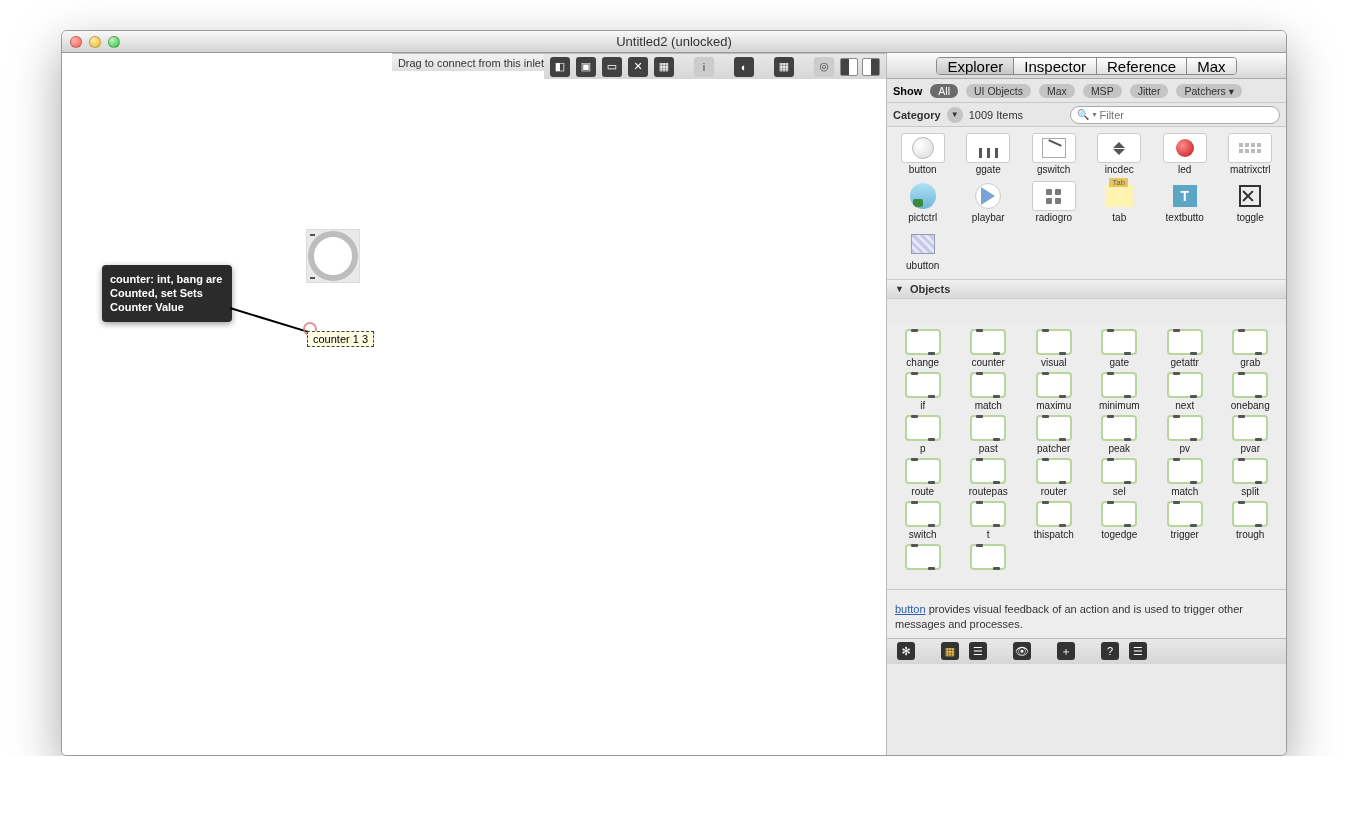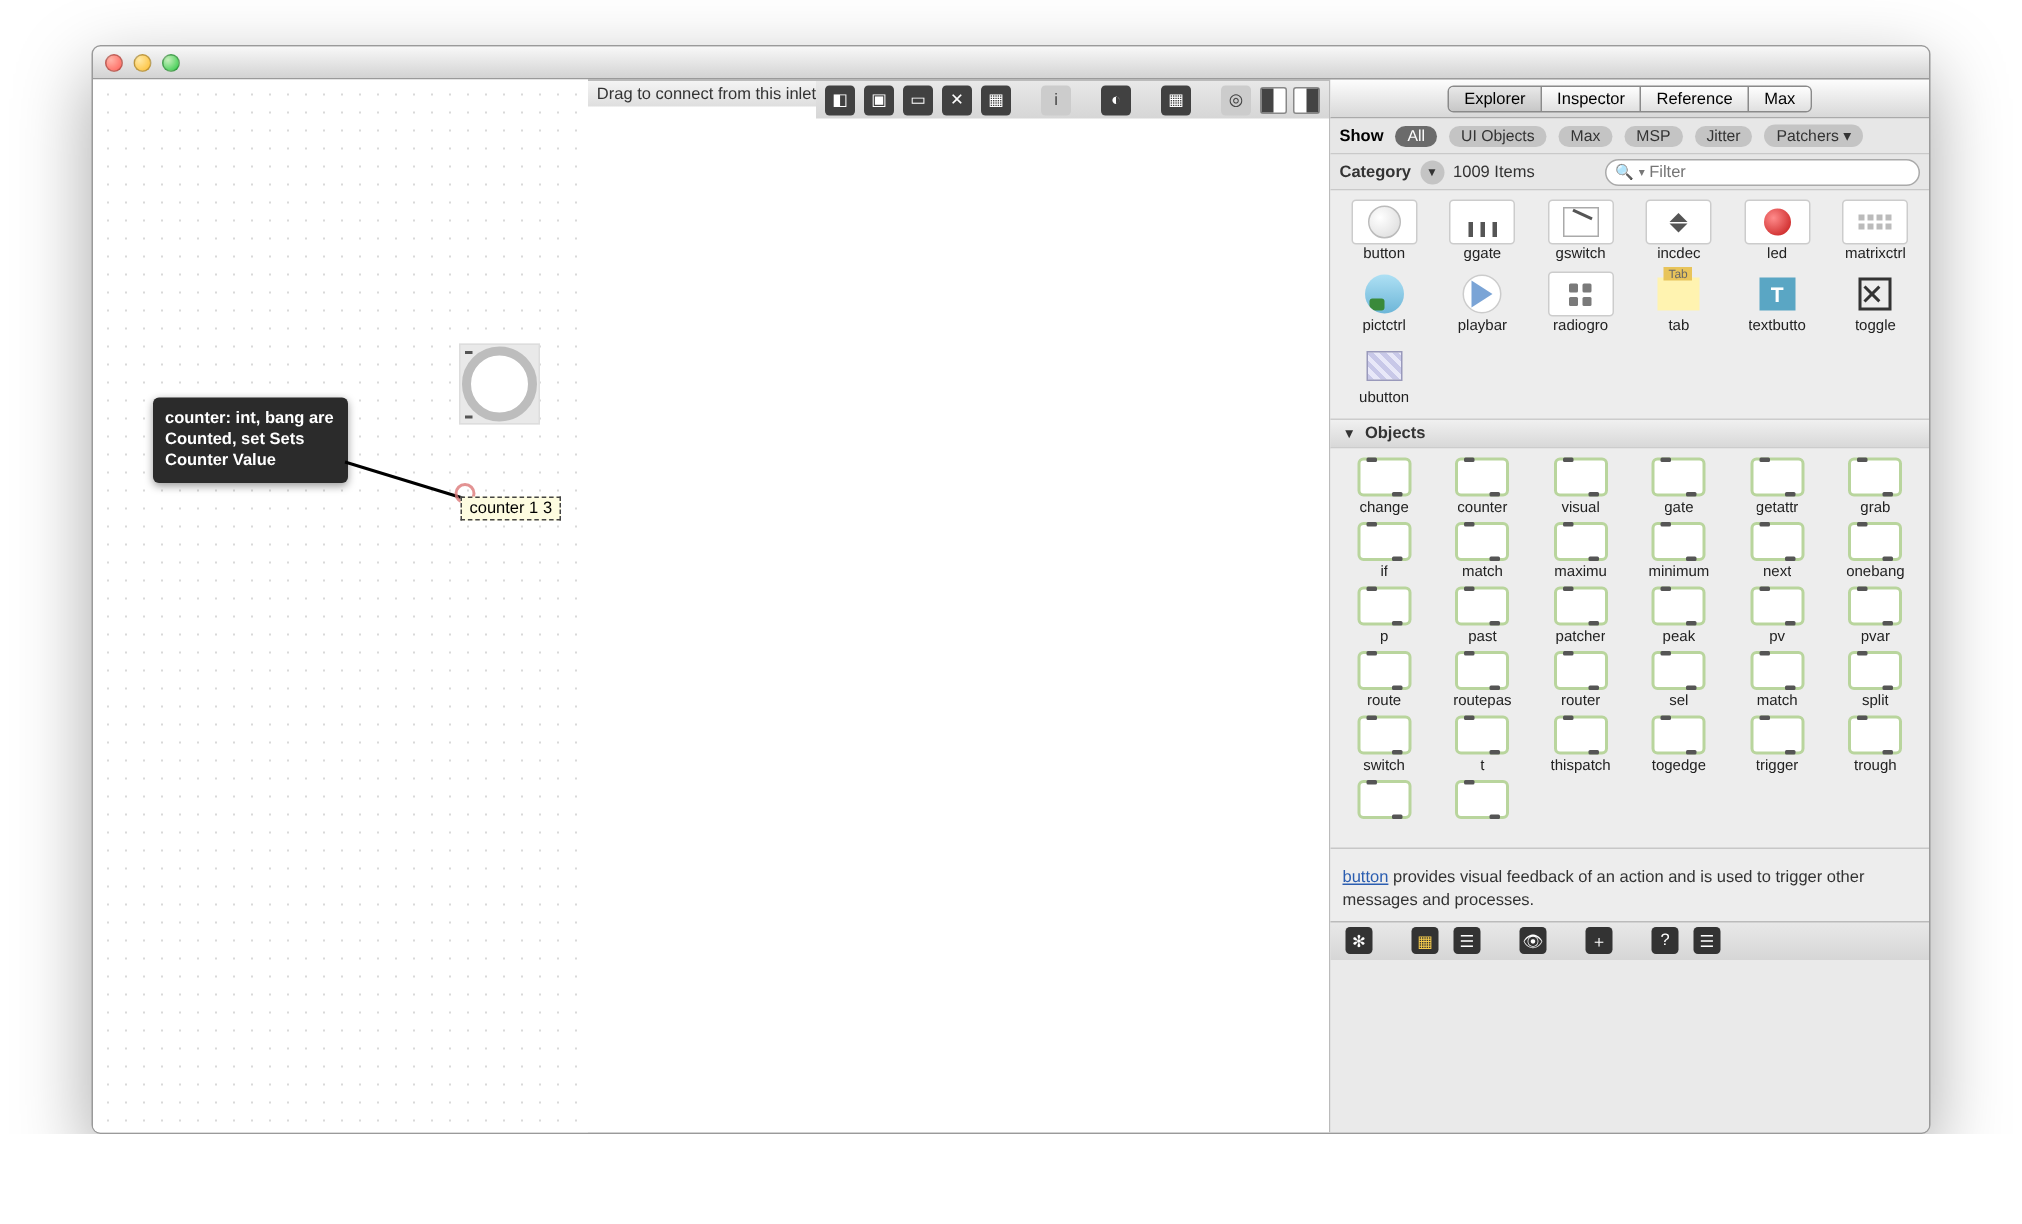--- a/index.html
+++ b/index.html
@@ -99,21 +99,21 @@
   .tb-sq .dark{background:#444;}
 
   
   .sidepanel{ width:399px; display:flex; flex-direction:column; background:#eaeaea; }
   .tabsrow{
     height:26px; background:linear-gradient(#fdfdfd,#d8d8d8);
     display:flex; align-items:center; justify-content:center; gap:0;
     border-bottom:1px solid #aaa;
   }
   .seg{ display:flex; border:1px solid #8a8a8a; border-radius:4px; overflow:hidden; height:18px;}
-  .seg button{ border:none; background:linear-gradient(#fefefe,#e0e0e0); padding:0 10px; font-size:11px; border-right:1px solid #8a8a8a; cursor:pointer;text-align:right;}
+  .seg button{ border:none; background:linear-gradient(#fefefe,#e0e0e0); padding:0 10px; font-size:15px; border-right:1px solid #8a8a8a; cursor:pointer;text-align:right;}
   .seg button:last-child{border-right:none;}
   .seg button.active{ background:linear-gradient(#e8e8e8,#c7c7c7); }
   .filterrow{
     height:24px; background:#e7e7e7; border-bottom:1px solid #c9c9c9;
     display:flex; align-items:center; padding:0 6px; gap:8px; font-size:11px;
   }
   .pill{ background:#c4c4c4; border-radius:9px; padding:1px 8px; color:#333; font-size:10.5px; cursor:pointer;}
   .pill.active{ background:#6b6b6b; color:#fff; }
   .catrow{
     height:24px; background:#e7e7e7; border-bottom:1px solid #c9c9c9;
@@ -132,21 +132,21 @@
   .palette{ flex:0 0 auto; overflow:auto; background:#ededed; padding:4px 4px 6px; }
   .pgrid{ display:grid; grid-template-columns: repeat(6, 1fr); gap:2px; }
   .pitem{ display:flex; flex-direction:column; align-items:center; padding:2px 0;}
   .pic{ width:44px; height:30px; background:#fff; border:1px solid #ccc; border-radius:3px; display:flex;align-items:center;justify-content:center;font-size:14px;color:#666; position:relative;}
   .pitem .lbl{ font-size:10px; color:#222; margin-top:1px; max-width:54px; overflow:hidden; white-space:nowrap;}
   .section-head{
     height:20px; background:linear-gradient(#f0f0f0,#d8d8d8); border-top:1px solid #ccc; border-bottom:1px solid #ccc;
     display:flex; align-items:center; padding-left:8px; gap:6px; font-weight:bold; color:#333;
   }
   .section-head .tri{font-size:9px;}
-  .ctrl-area{ background:#ededed; padding:6px 4px; overflow:auto;}
+  .ctrl-area{ background:#ededed; padding:6px 4px; overflow:auto;margin-top:24px;}
   .cgrid{ display:grid; grid-template-columns: repeat(6,1fr); gap:4px 2px;}
   .citm{ display:flex;flex-direction:column;align-items:center;}
   .cic{
     width:36px;height:26px;border:2px solid #b9d59d;border-radius:4px;
     background:#fff;position:relative;
   }
   .cic::before,.cic::after{content:"";position:absolute;width:7px;height:3px;background:#555;border-radius:1px;}
   .cic::before{top:-2px;left:4px;}
   .cic::after{bottom:-2px;right:4px;}
   .citm .lbl{font-size:10px;color:#222;margin-top:2px;max-width:54px;overflow:hidden;white-space:nowrap;text-align:center;}
@@ -193,20 +193,21 @@
 </head>
 <body>
 
 <div class="window">
   <div class="titlebar">
     <div class="traffic">
       <div class="tl red"></div>
       <div class="tl yel"></div>
       <div class="tl grn"></div>
     </div>
+    <div class="title">Untitled2 (unlocked)</div>
   </div>
 
   <div class="content">
 
     <div class="canvas-wrap">
       <div class="canvas">
         <div class="dial">
           <span class="tick t1"></span>
             <span class="tick t2"></span>
         </div>

